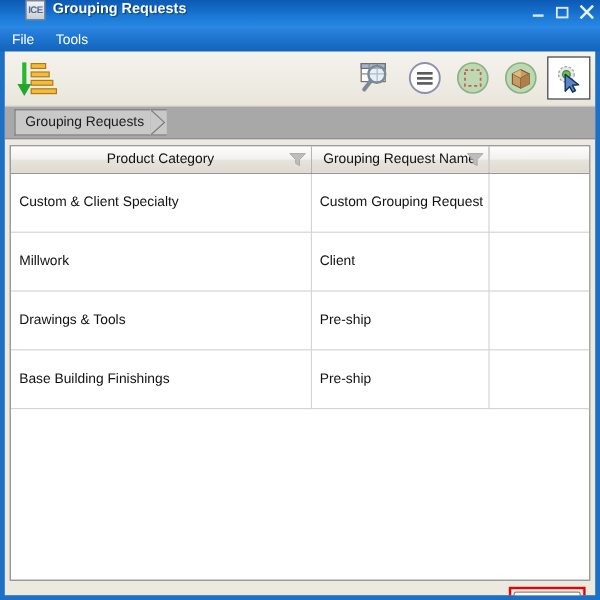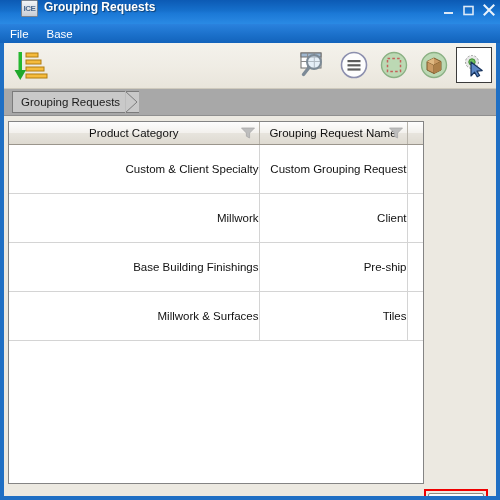--- a/index.html
+++ b/index.html
@@ -164,21 +164,21 @@
   .crumb-arrow {
     position: absolute;
     left: 0; top: 0;
   }
 
   
   .gridwrap {
     position: absolute;
     left: 4px;
     top: 78px;
-    width: 416px;
+    width: 484px;
     height: 363px;
     background: #ffffff;
     border: 1px solid #848484;
     box-sizing: border-box;
     overflow: hidden;
   }
   table.grid {
     border-collapse: collapse;
     width: 100%;
     table-layout: fixed;
@@ -214,21 +214,20 @@
     border-right: 1px solid #d4d4d4;
     border-bottom: 1px solid #d4d4d4;
     font-size: 11.5px;
     color: #111111;
     padding: 0 0 0 7px;
     vertical-align: middle;
     background: #ffffff;
     box-sizing: border-box;
     white-space: nowrap;
     overflow: hidden;
-    text-align: right;
   }
   td.c3, th.c3 { border-right: none; }
   .close-wrap {
     position: absolute;
     right: 8px;
     top: 446px;
     width: 64px;
     height: 25px;
   }
   .highlight-box {
@@ -277,21 +276,21 @@
       <div class="win-btn">
         <svg width="12" height="12" viewBox="0 0 12 12">
             <path d="M1.5 1.5 L10.5 10.5 M10.5 1.5 L1.5 10.5" stroke="#e9f2fc" stroke-width="2.1" stroke-linecap="square"></path>
           </svg>
       </div>
     </div>
   </div>
 
   <div class="menubar">
     <div class="menu-item">File</div>
-    <div class="menu-item">Base</div>
+    <div class="menu-item">Tools</div>
   </div>
 
   <div class="client">
 
     <div class="toolbar">
 
       <div class="tb-left">
         <svg width="36" height="36" viewBox="0 0 36 36">
 
           <rect x="14" y="5" width="12" height="4" fill="#f5bb3c" stroke="#b07c10" stroke-width="1"></rect>
@@ -407,27 +406,27 @@
             <td class="c1">Custom &amp; Client Specialty</td>
             <td class="c2">Custom Grouping Request</td>
             <td class="c3"></td>
           </tr>
           <tr>
             <td class="c1">Millwork</td>
             <td class="c2">Client</td>
             <td class="c3"></td>
           </tr>
           <tr>
-            <td class="c1">Base Building Finishings</td>
+            <td class="c1">Drawings &amp; Tools</td>
             <td class="c2">Pre-ship</td>
             <td class="c3"></td>
           </tr>
           <tr>
-            <td class="c1">Millwork &amp; Surfaces</td>
-            <td class="c2">Tiles</td>
+            <td class="c1">Base Building Finishings</td>
+            <td class="c2">Pre-ship</td>
             <td class="c3"></td>
           </tr>
         </tbody>
       </table>
     </div>
 
     <div class="close-wrap">
       <div class="highlight-box"></div>
       <button class="close-btn">Close</button>
     </div>

